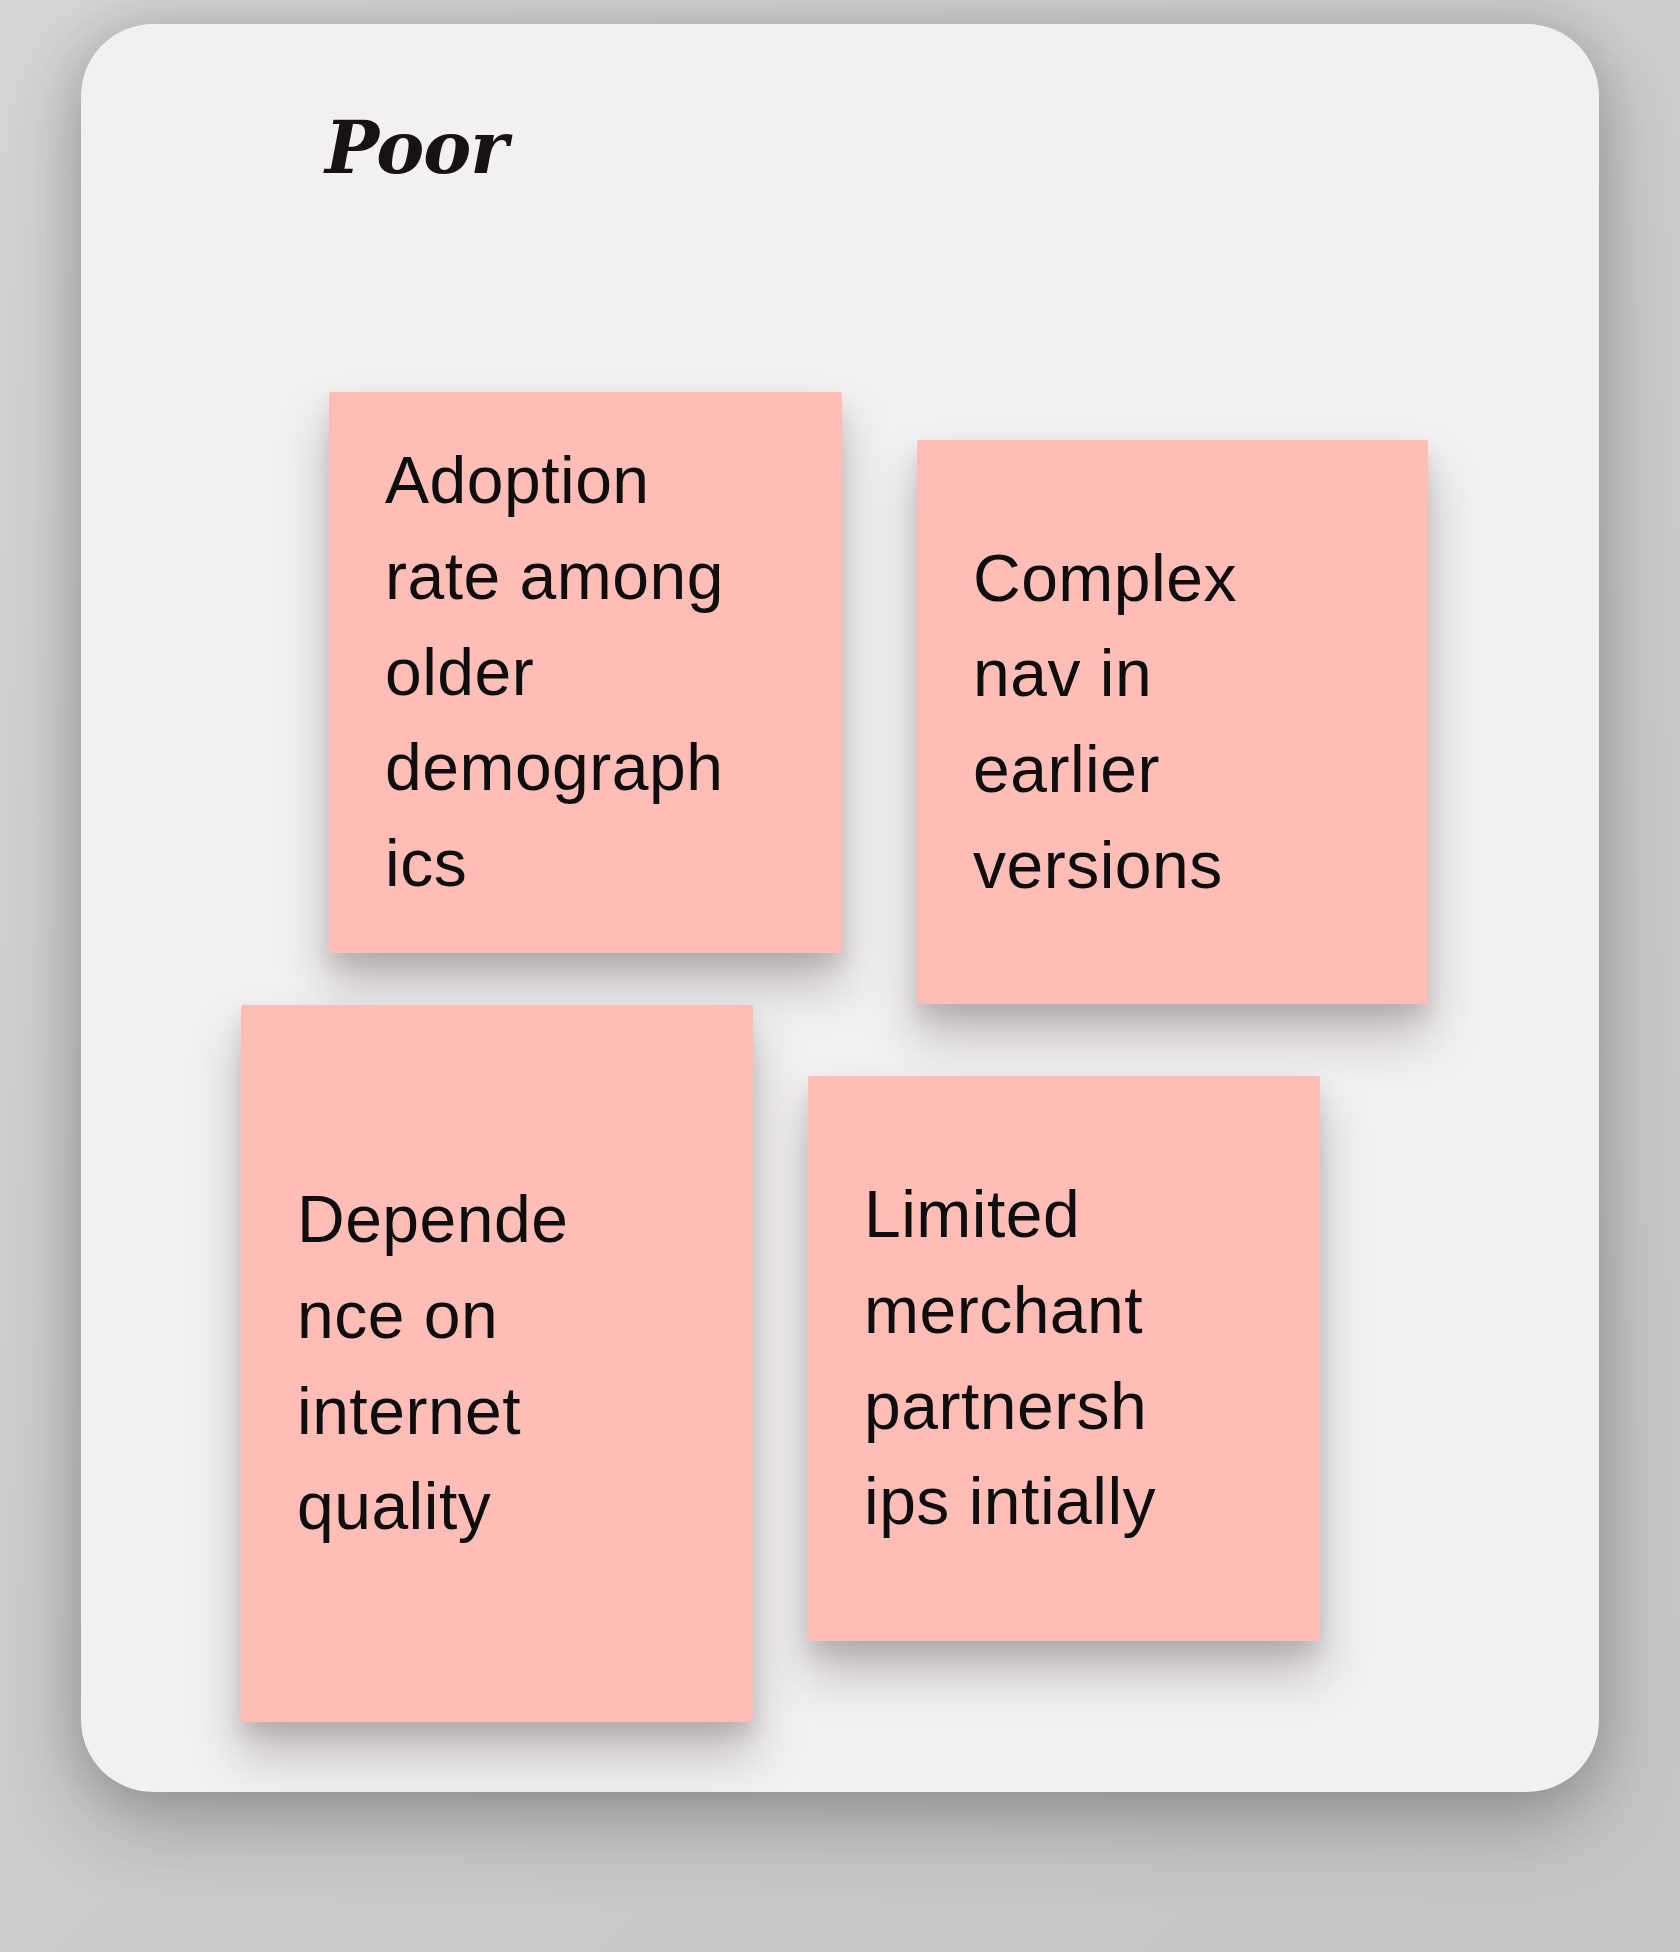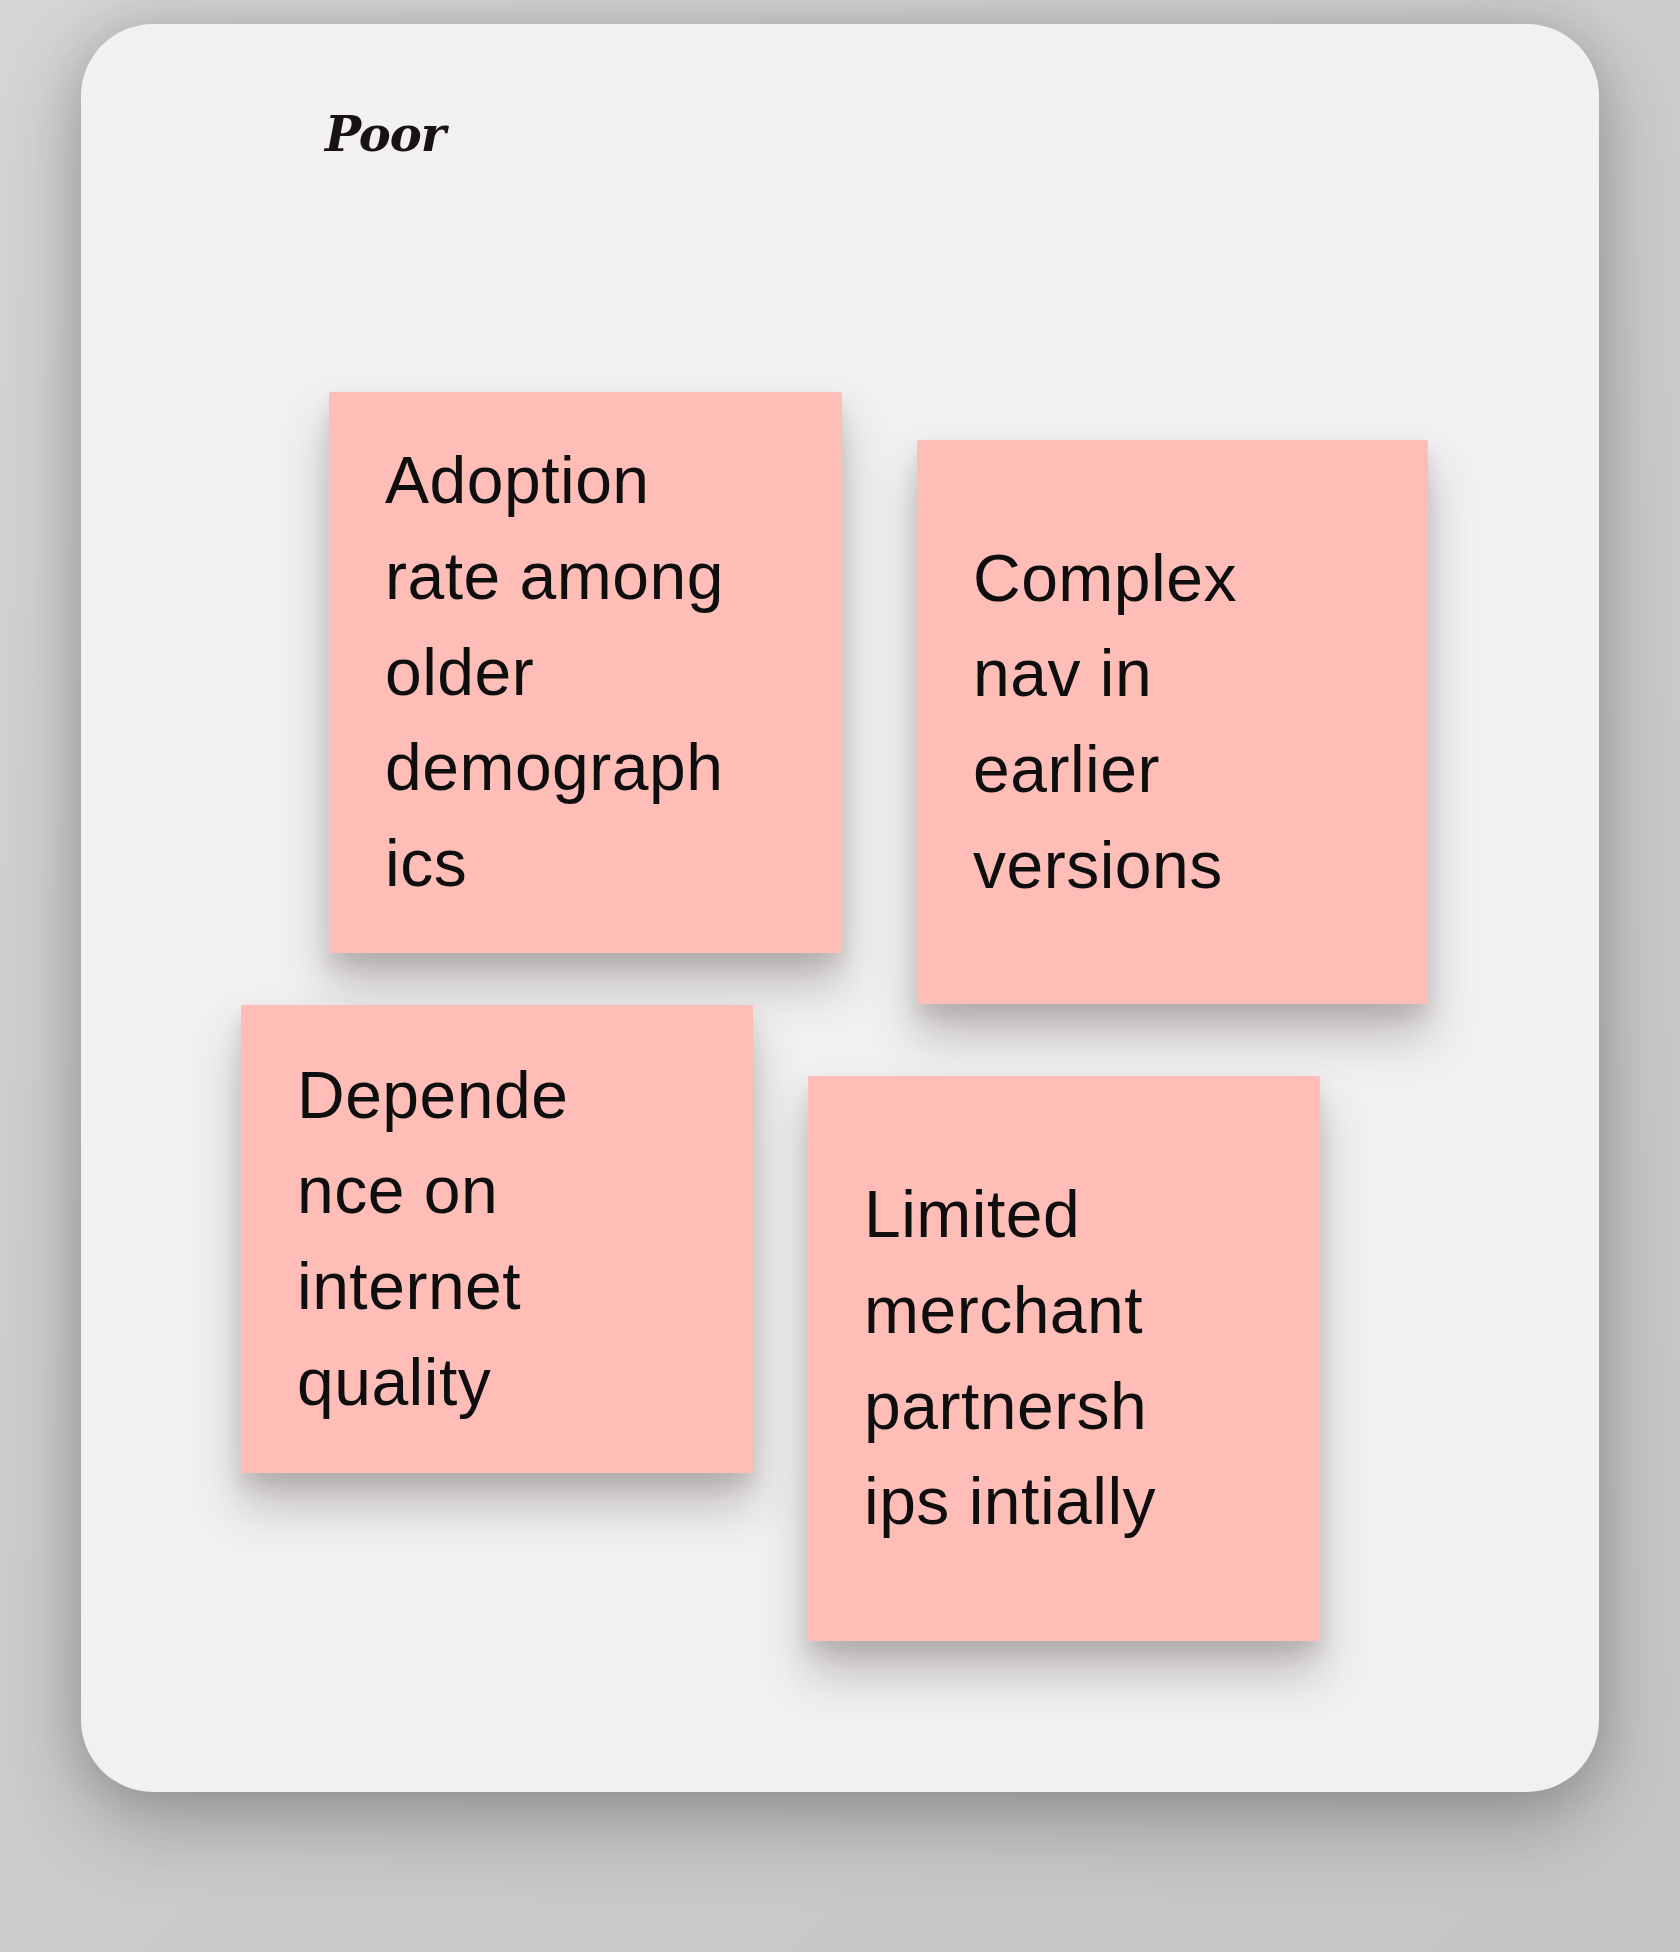--- a/index.html
+++ b/index.html
@@ -23,21 +23,21 @@
     border-radius: 72px;
     box-shadow: 0 30px 80px rgba(40, 35, 35, 0.30), 0 0 45px rgba(40, 35, 35, 0.14);
   }
   .section-title {
     position: absolute;
     left: 244px;
     top: 84px;
     font-family: "DejaVu Serif", serif;
     font-style: italic;
     font-weight: 700;
-    font-size: 48px;
+    font-size: 72px;
     line-height: 1.1;
     letter-spacing: -1px;
     color: #171314;
   }
   .sticky-note {
     position: absolute;
     display: flex;
     align-items: center;
     border-radius: 2px;
     box-shadow: 0 12px 18px rgba(60, 50, 50, 0.12), 0 32px 48px rgba(60, 50, 50, 0.28);
@@ -69,21 +69,21 @@
 ics</div>
 </div>
 
 <div class="sticky-note" style="left: 917px; top: 440px; width: 511px; height: 564px; background: rgb(255, 189, 184);">
   <div class="note-text">Complex
 nav in
 earlier
 versions</div>
 </div>
 
-<div class="sticky-note" style="left: 241px; top: 1005px; width: 512px; height: 468px; background: rgb(255, 189, 184);">
+<div class="sticky-note" style="left: 241px; top: 1005px; width: 512px; height: 717px; background: rgb(255, 189, 184);">
   <div class="note-text">Depende
 nce on
 internet
 quality</div>
 </div>
 
 <div class="sticky-note" style="left: 808px; top: 1051px; width: 512px; height: 565px; background: rgb(255, 189, 184); margin-top: 25px;">
   <div class="note-text">Limited
 merchant
 partnersh

